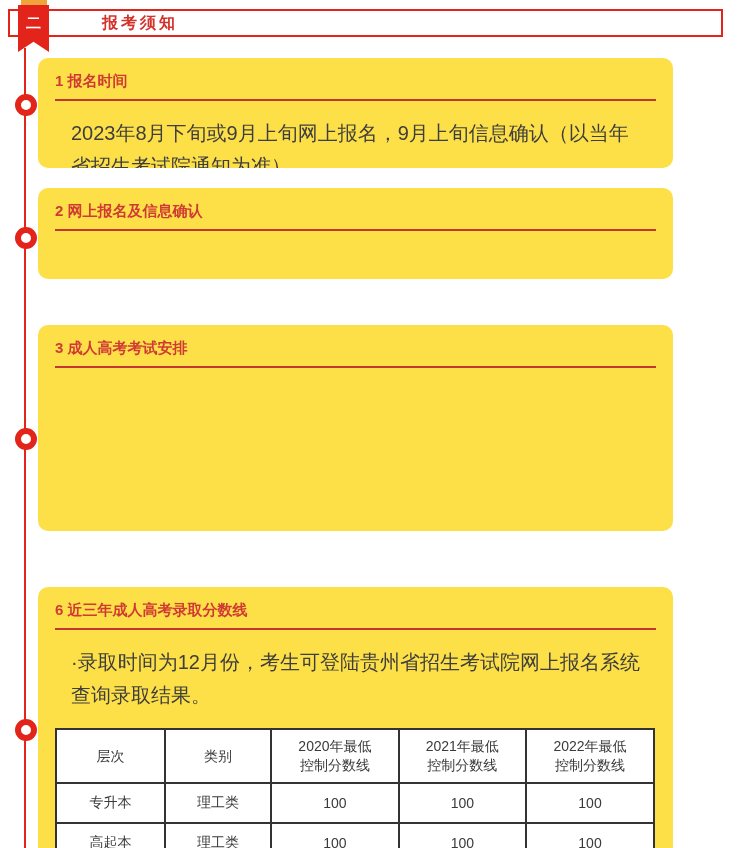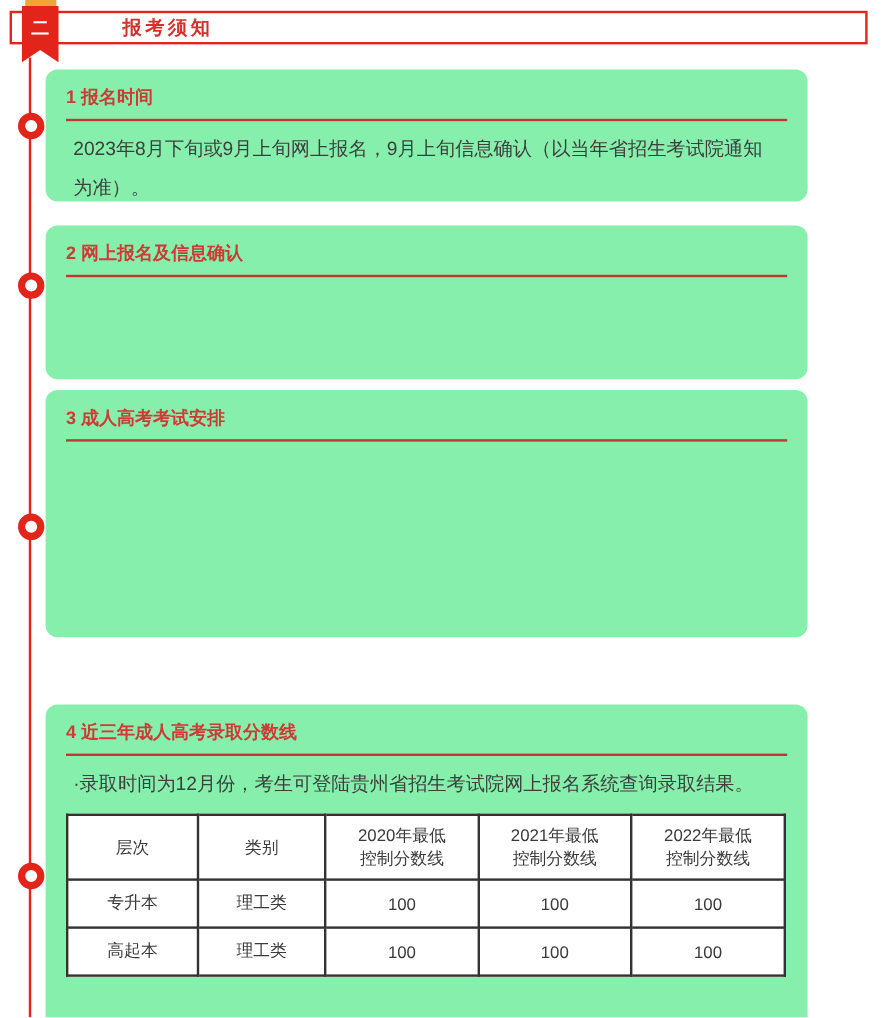--- a/index.html
+++ b/index.html
@@ -46,39 +46,39 @@
   }
   .timeline-dot{
     position:absolute;left:15px;
     width:22px;height:22px;box-sizing:border-box;
     border:6px solid #e2241b;background:#ffffff;border-radius:50%;
   }
   .dot1{top:94px;} .dot2{top:227px;} .dot3{top:428px;} .dot4{top:719px;}
   
   .section{
     position:absolute;left:38px;width:635px;
-    background:#86efac;border-radius:10px;
+    background:#fde047;border-radius:10px;
     box-sizing:border-box;padding:0 17px;
     overflow:hidden;
   }
   .sec1{top:58px;height:110px;}
-  .sec2{top:188px;height:128px;}
+  .sec2{top:188px;height:91px;}
   .sec3{top:325px;height:206px;}
   .sec4{top:587px;height:275px;}
   .sec-title{
     padding-top:14px;
     font-size:15px;font-weight:bold;color:#d03a35;
   }
   .sec-rule{
     margin-top:8px;height:2px;background:#c53630;border:none;
   }
   .sec-body{margin-top:7px;}
   .sec-body p{
-    margin:6px;
-    font-size:16px;line-height:33px;color:#3e3e3e;
+    margin:16px;
+    font-size:20px;line-height:33px;color:#3e3e3e;
   }
   
   table.scores{
     margin-top:8px;
     width:600px;
     border-collapse:collapse;
     background:#ffffff;
     text-align:center;
     color:#3a3a3a;
   }
@@ -122,21 +122,21 @@
     <div class="sec-title">2 网上报名及信息确认</div>
     <div class="sec-rule"></div>
   </div>
 
   <div class="section sec3">
     <div class="sec-title">3 成人高考考试安排</div>
     <div class="sec-rule"></div>
   </div>
 
   <div class="section sec4">
-    <div class="sec-title">4 近三年成人高考录取分数线</div>
+    <div class="sec-title">6 近三年成人高考录取分数线</div>
     <div class="sec-rule"></div>
     <div class="sec-body">
       <p>·录取时间为12月份，考生可登陆贵州省招生考试院网上报名系统查询录取结果。</p>
     </div>
 
     <table class="scores">
       <colgroup>
         <col style="width:18.2%">
           <col style="width:17.8%">
         <col style="width:21.3%">

